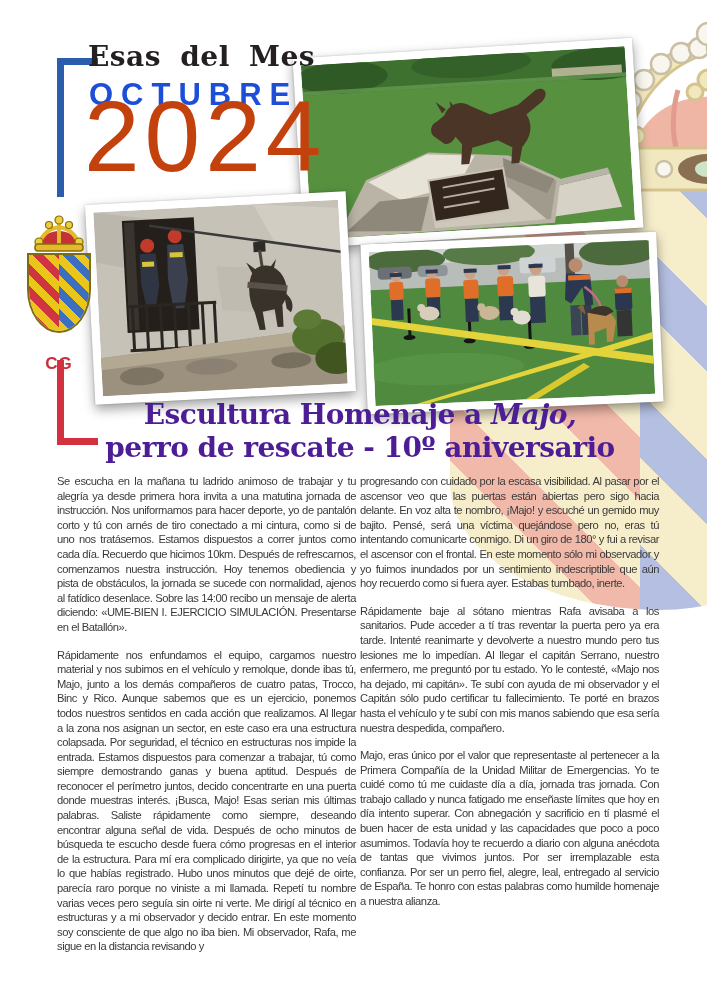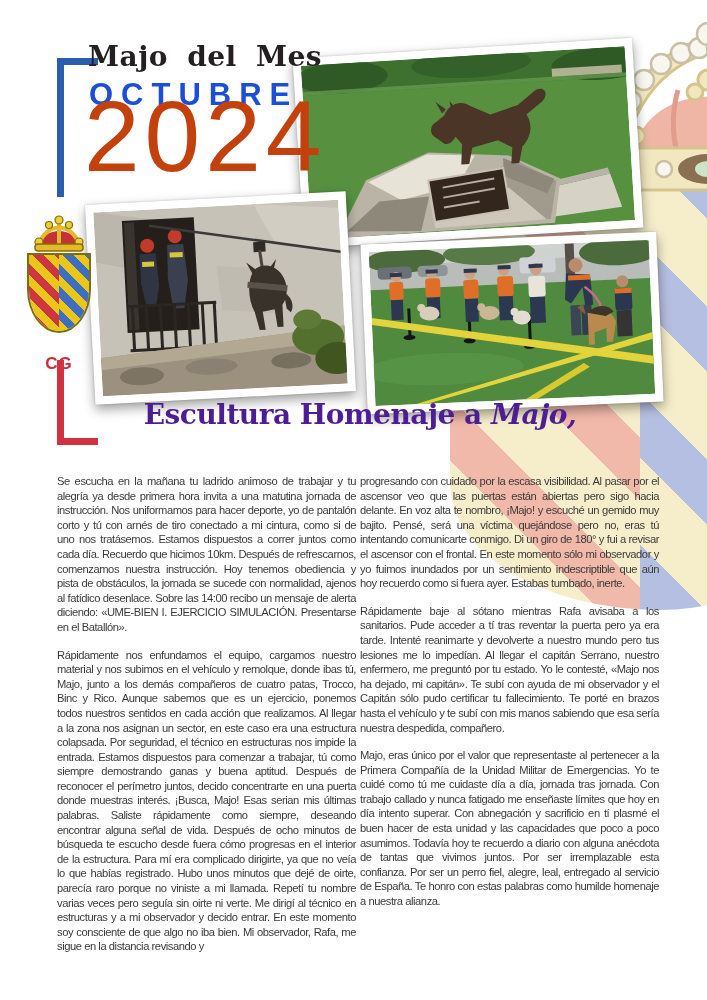--- a/index.html
+++ b/index.html
@@ -260,25 +260,25 @@
       <rect x="8" y="32" width="48" height="7" rx="3" fill="#e3b92d" stroke="#8a6d00" stroke-width="1.5"></rect>
     </svg>
     <div class="badge-shield">
       <div class="b-left"></div>
       <div class="b-right"></div>
     </div>
     <div class="badge-label">CG</div>
   </div>
   <div class="bracket-red"></div>
 
-  <div class="kicker">Majo del Mes</div>
+  <div class="kicker">Esas del Mes</div>
   <div class="month">OCTUBRE</div>
   <div class="year">2024</div>
 
-  <h1 class="headline"><span>Escultura Homenaje a </span><span class="it">Majo,</span><br></h1>
+  <h1 class="headline"><span>Escultura Homenaje a </span><span class="it">Majo,</span><br><span>perro de rescate - 10º aniversario</span></h1>
 
   <div class="article">
     <div class="col">
       <p>Se escucha en la mañana tu ladrido animoso de trabajar y tu alegría ya desde primera hora invita a una matutina jornada de instrucción. Nos uniformamos para hacer deporte, yo de pantalón corto y tú con arnés de tiro conectado a mi cintura, como si de uno nos tratásemos. Estamos dispuestos a correr juntos como cada día. Recuerdo que hicimos 10km. Después de refrescarnos, comenzamos nuestra instrucción. Hoy tenemos obediencia y pista de obstáculos, la jornada se sucede con normalidad, ajenos al fatídico desenlace. Sobre las 14:00 recibo un mensaje de alerta diciendo: «UME-BIEN I. EJERCICIO SIMULACIÓN. Presentarse en el Batallón».</p>
       <p>Rápidamente nos enfundamos el equipo, cargamos nuestro material y nos subimos en el vehículo y remolque, donde ibas tú, Majo, junto a los demás compañeros de cuatro patas, Trocco, Binc y Rico. Aunque sabemos que es un ejercicio, ponemos todos nuestros sentidos en cada acción que realizamos. Al llegar a la zona nos asignan un sector, en este caso era una estructura colapsada. Por seguridad, el técnico en estructuras nos impide la entrada. Estamos dispuestos para comenzar a trabajar, tú como siempre demostrando ganas y buena aptitud. Después de reconocer el perímetro juntos, decido concentrarte en una puerta donde muestras interés. ¡Busca, Majo! Esas serian mis últimas palabras. Saliste rápidamente como siempre, deseando encontrar alguna señal de vida. Después de ocho minutos de búsqueda te escucho desde fuera cómo progresas en el interior de la estructura. Para mí era complicado dirigirte, ya que no veía lo que habías registrado. Hubo unos minutos que dejé de oirte, parecía raro porque no viniste a mi llamada. Repetí tu nombre varias veces pero seguía sin oirte ni verte. Me dirigí al técnico en estructuras y a mi observador y decido entrar. En este momento soy consciente de que algo no iba bien. Mi observador, Rafa, me sigue en la distancia revisando y</p>
     </div>
     <div class="col">
       <p>progresando con cuidado por la escasa visibilidad. Al pasar por el ascensor veo que las puertas están abiertas pero sigo hacia delante. En voz alta te nombro, ¡Majo! y escuché un gemido muy bajito. Pensé, será una víctima quejándose pero no, eras tú intentando comunicarte conmigo. Di un giro de 180° y fui a revisar el ascensor con el frontal. En este momento sólo mi observador y yo fuimos inundados por un sentimiento indescriptible que aún hoy recuerdo como si fuera ayer. Estabas tumbado, inerte.</p>
       <p>Rápidamente baje al sótano mientras Rafa avisaba a los sanitarios. Pude acceder a tí tras reventar la puerta pero ya era tarde. Intenté reanimarte y devolverte a nuestro mundo pero tus lesiones me lo impedían. Al llegar el capitán Serrano, nuestro enfermero, me preguntó por tu estado. Yo le contesté, «Majo nos ha dejado, mi capitán». Te subí con ayuda de mi observador y el Capitán sólo pudo certificar tu fallecimiento. Te porté en brazos hasta el vehículo y te subí con mis manos sabiendo que esa sería nuestra despedida, compañero.</p>
       <p>Majo, eras único por el valor que representaste al pertenecer a la Primera Compañía de la Unidad Militar de Emergencias. Yo te cuidé como tú me cuidaste día a día, jornada tras jornada. Con trabajo callado y nunca fatigado me enseñaste límites que hoy en día intento superar. Con abnegación y sacrificio en tí plasmé el buen hacer de esta unidad y las capacidades que poco a poco asumimos. Todavía hoy te recuerdo a diario con alguna anécdota de tantas que vivimos juntos. Por ser irremplazable esta confianza. Por ser un perro fiel, alegre, leal, entregado al servicio de España. Te honro con estas palabras como humilde homenaje a nuestra alianza.</p>

